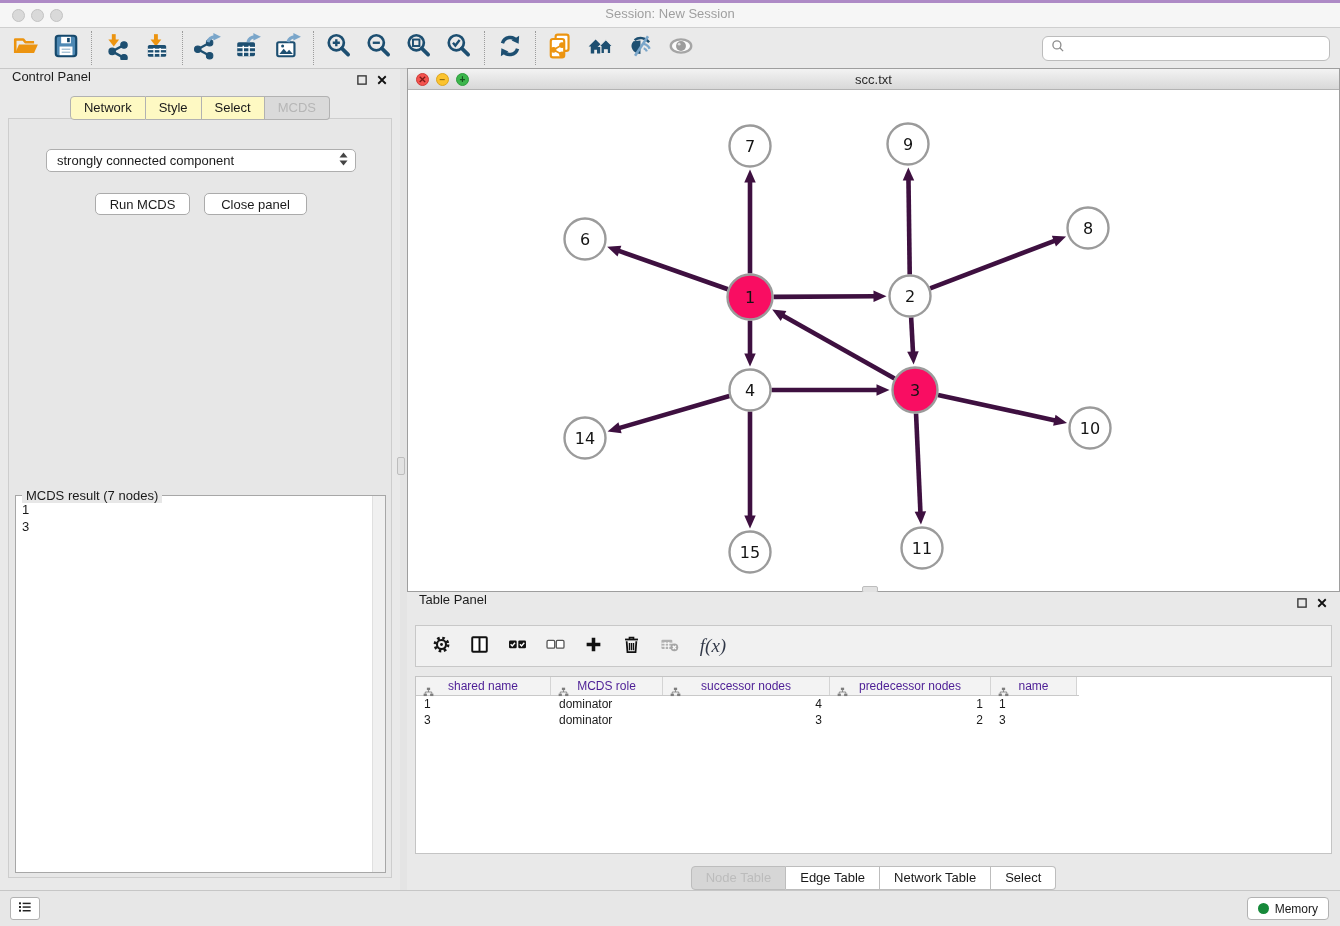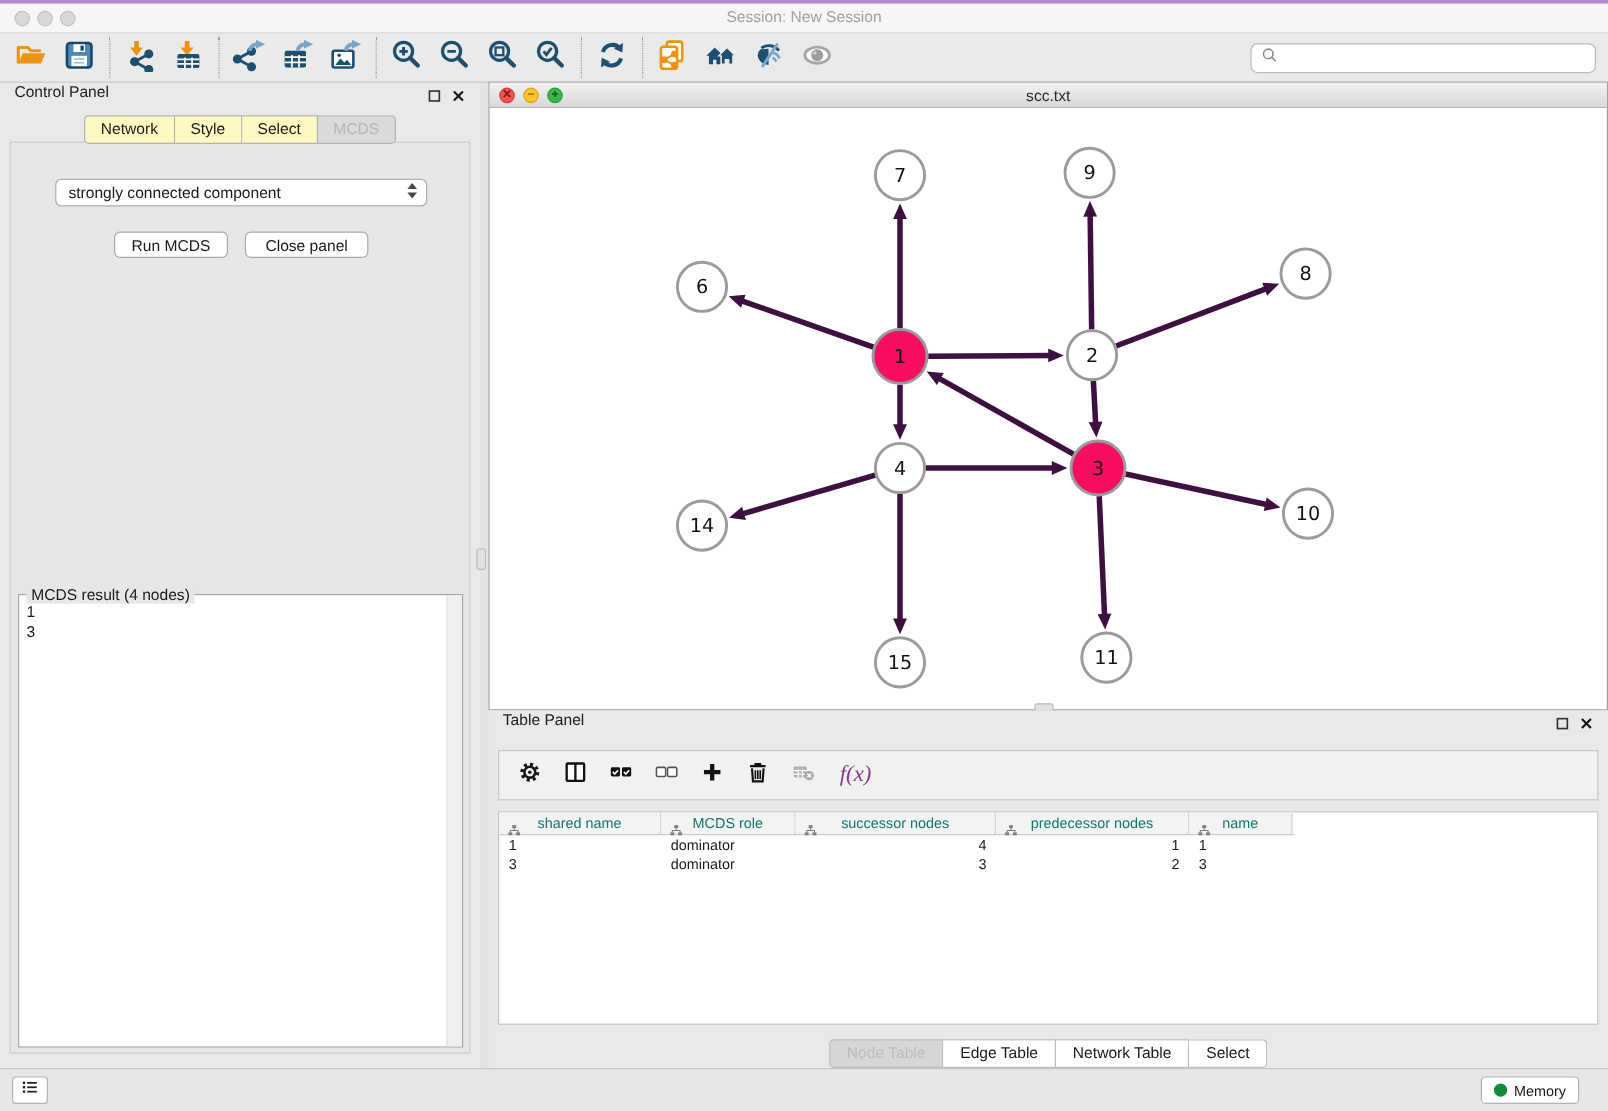--- a/index.html
+++ b/index.html
@@ -52,38 +52,38 @@
   #nw-min   { left:28px; background:#fbc32e; border:1px solid #dca51f; color:#8d6a12; }
   #nw-max   { left:48px; background:#3cb64c; border:1px solid #2f9c3e; color:#17521f; }
   #graph-svg { display:block; }
   .grip { position:absolute; background:#e2e2e2; border:1px solid #bdbdbd; border-radius:2px; }
 
   
   #table-panel { position:absolute; left:407px; top:592px; width:933px; height:298px; background:#e9e9e9; }
   #tp-toolbar { position:absolute; left:8px; top:33px; width:917px; height:42px; background:#f1f1f1; border:1px solid #c8c8c8; display:flex; align-items:center; padding-left:14px; gap:16px; }
   .tp-btn { width:22px; height:24px; display:flex; align-items:center; justify-content:center; }
   .tp-btn svg { width:21px; height:21px; }
-  .fx-label { font-family:"Liberation Serif",serif; font-style:italic; font-size:19px; color:#701a75; }
+  .fx-label { font-family:"Liberation Serif",serif; font-style:italic; font-size:19px; color:#0f172a; }
   #tp-table { position:absolute; left:8px; top:84px; width:917px; height:178px; background:#fff; border:1px solid #c4c4c4; overflow:hidden; }
   #tp-thead { display:flex; height:19px; border-bottom:1px solid #c9c9c9; width:663px; }
-  .th { position:relative; background:#f3f3f3; border-right:1px solid #d4d4d4; display:flex; align-items:center; justify-content:center; font-size:12px; color:#0f766e; }
+  .th { position:relative; background:#f3f3f3; border-right:1px solid #d4d4d4; display:flex; align-items:center; justify-content:center; font-size:12px; color:#4c1d95; }
   .th svg { position:absolute; left:6px; width:13px; height:12px; }
   .trow { display:flex; height:16px; font-size:12px; align-items:center; }
   .td { padding:0 8px; overflow:hidden; white-space:nowrap; }
   #tp-tabs { position:absolute; left:0; top:274px; width:100%; display:flex; justify-content:center; }
   .btab { background:#fff; border:1px solid #bdbdbd; border-left:none; font-size:13px; padding:3px 14px 4px; cursor:default; }
   .btab:first-child { border-left:1px solid #bdbdbd; border-radius:4px 0 0 4px; }
   .btab:last-child { border-radius:0 4px 4px 0; }
   .btab.active { background:#d6d6d6; color:#bcbcbc; }
 
   
   #statusbar { position:absolute; left:0; top:890px; width:1340px; height:36px; background:#e7e7e7; border-top:1px solid #c6c6c6; }
   #list-btn { position:absolute; left:10px; top:6px; width:30px; height:23px; background:#fff; border:1px solid #b2b2b2; border-radius:3px; display:flex; align-items:center; justify-content:center; }
   #list-btn svg { width:18px; height:16px; }
-  #memory-btn { position:absolute; right:24px; top:6px; height:23px; background:#fff; border:1px solid #b2b2b2; border-radius:4px; display:flex; align-items:center; gap:6px; padding:0 10px; font-size:12px; }
+  #memory-btn { position:absolute; right:11px; top:6px; height:23px; background:#fff; border:1px solid #b2b2b2; border-radius:4px; display:flex; align-items:center; gap:6px; padding:0 10px; font-size:12px; }
   #memory-dot { width:11px; height:11px; border-radius:50%; background:#16893a; }
   .disabled { opacity:0.85; }
 </style>
 </head>
 <body>
 
 <div id="titlebar">
   <div class="purple"></div>
   <span class="traffic-dot" style="left:12px"></span>
   <span class="traffic-dot" style="left:31px"></span>
@@ -282,21 +282,21 @@
     <div id="criterion-select">
       <span>strongly connected component</span>
       <span class="stepper"><svg width="11" height="16" viewBox="0 0 11 16">
             <path d="M5.5 1.5 L9.5 6.5 H1.5 Z" fill="#444"></path>
             <path d="M5.5 14.5 L1.5 9.5 H9.5 Z" fill="#444"></path>
           </svg></span>
     </div>
     <div id="run-btn" class="mac-btn">Run MCDS</div>
     <div id="closepanel-btn" class="mac-btn">Close panel</div>
     <div id="result-box">
-      <div id="result-legend">MCDS result (4 nodes)</div>
+      <div id="result-legend">MCDS result (7 nodes)</div>
       <div id="result-lines">1
 3</div>
       <div id="result-scroll"></div>
     </div>
   </div>
 </div>
 
 <div class="grip" style="left:397px; top:457px; width:8px; height:18px;"></div>
 
 <div id="network-window">

